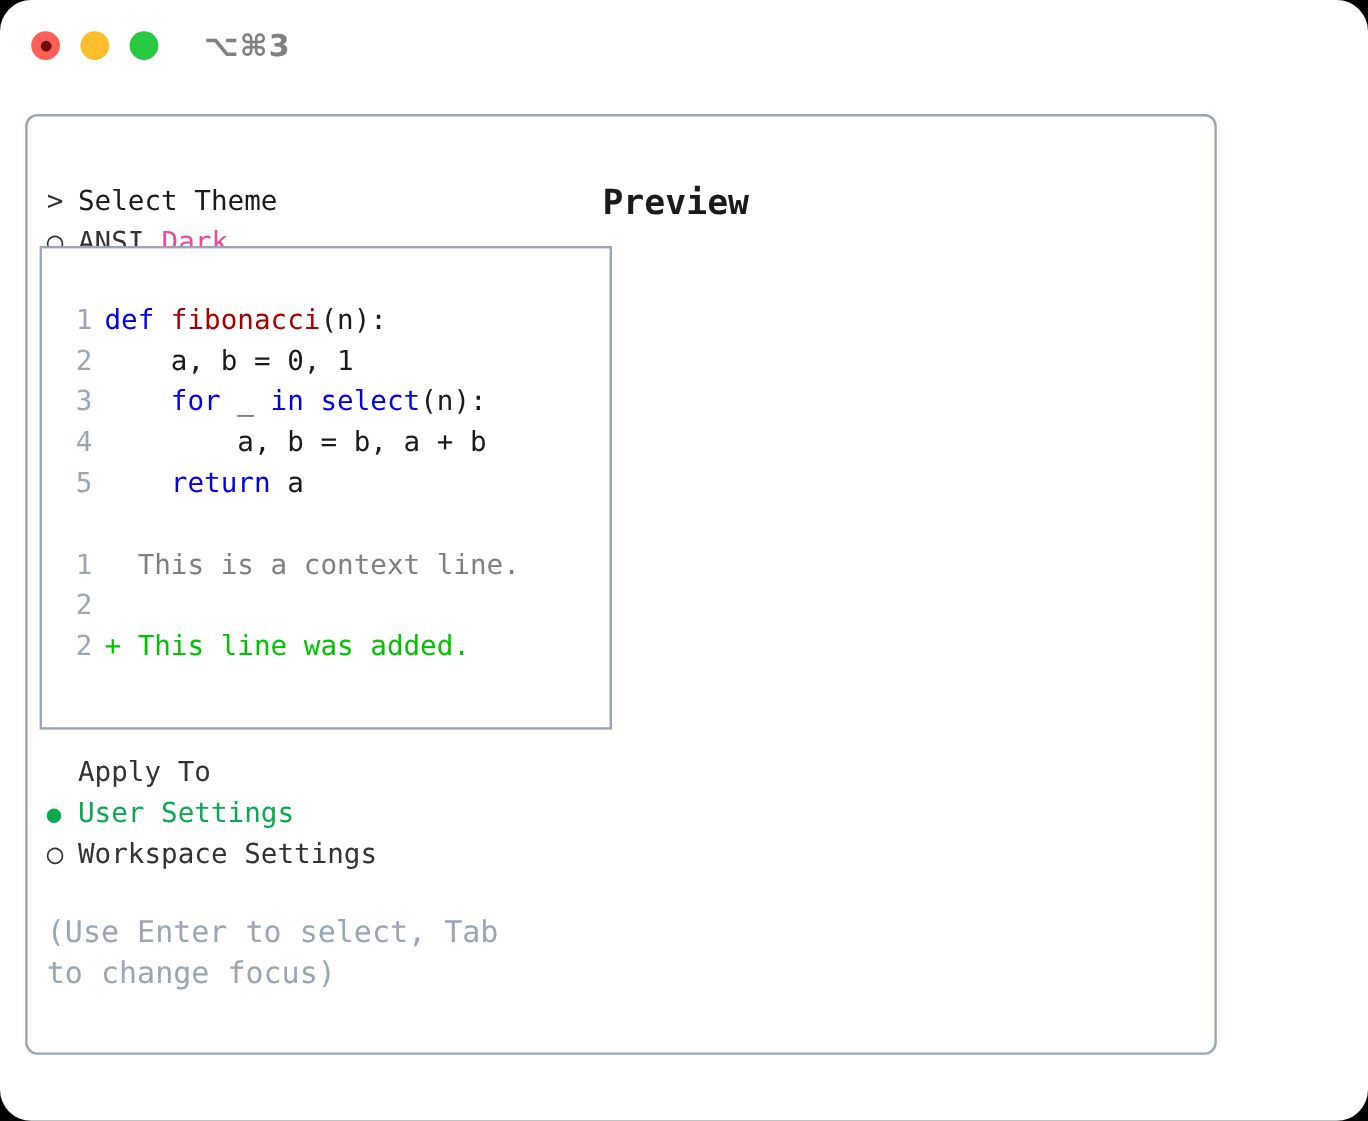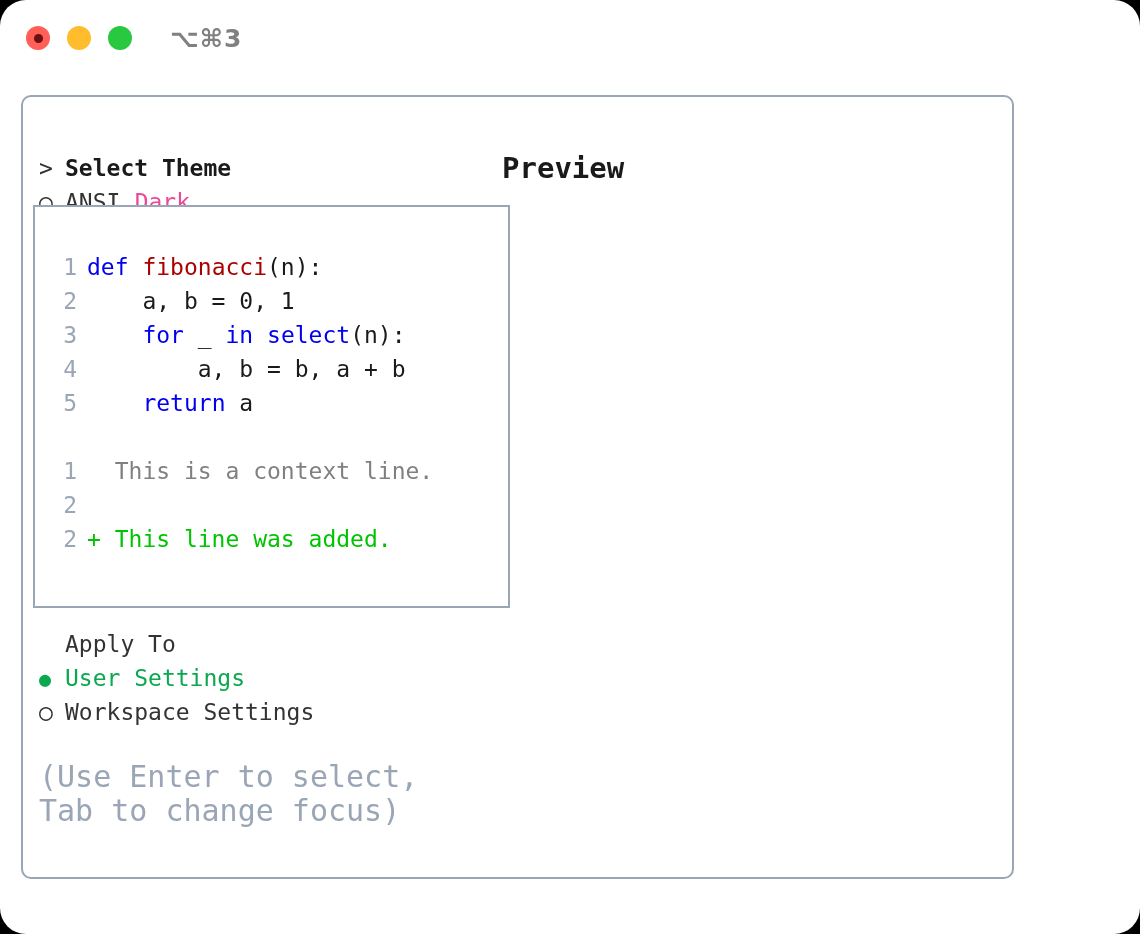--- a/index.html
+++ b/index.html
@@ -111,34 +111,34 @@
     color: #0ba84f;
     font-size: 20px;
   }
   .marker.blank { color: transparent; }
   .row-label { color: #333333; }
   .row-tag {
     color: #ec4899;
     padding-left: 0.62em;
   }
   .row.header .row-label {
-    font-weight: 700;
+    font-weight: 400;
     color: #1a1a1a;
   }
   .row.selected .row-label { color: #0ba84f; }
   .row.selected .marker { color: #0ba84f; }
 
   .spacer-row { height: 34px; }
 
   #hint-text {
     position: absolute;
     left: 16px;
     top: 663px;
     width: 420px;
-    font-size: 30px;
+    font-size: 25px;
     line-height: 34px;
     color: #9aa5b5;
     white-space: pre-wrap;
   }
 
   
   #preview-column {
     position: absolute;
     left: 479px;
     top: 54px;

